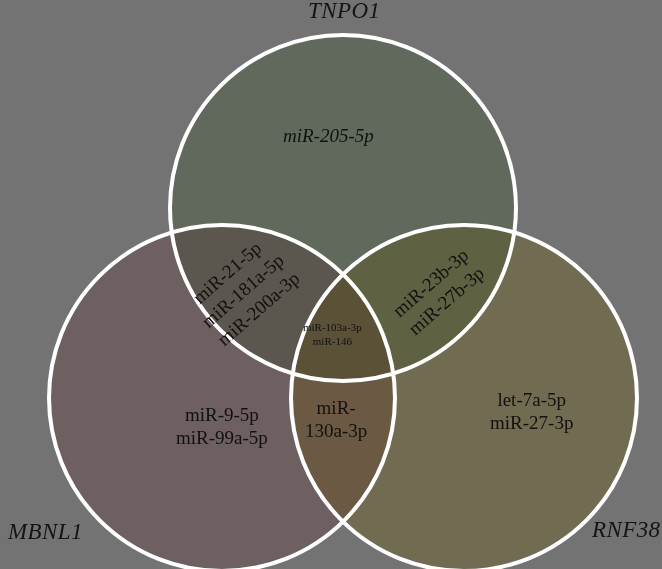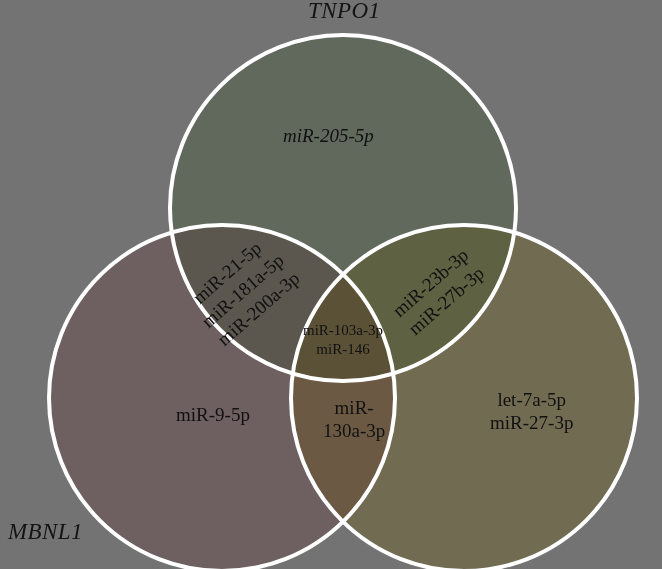--- a/index.html
+++ b/index.html
@@ -79,27 +79,27 @@
     transform: rotate(-41deg);
     line-height: 1.25;
   }
   #region-tnpo1-rnf38 {
     left: 392px;
     top: 268px;
     transform: rotate(-41deg);
     line-height: 1.25;
   }
   #region-mbnl1-rnf38 {
-    left: 323px;
+    left: 305px;
     top: 396px;
   }
   #region-center {
     left: 303px;
     top: 321px;
-    font-size: 15px;
+    font-size: 11px;
     line-height: 1.24;
   }
 </style>
 </head>
 <body>
 
 <div id="venn-root" style="width: 662px; height: 569px; background: #737373;">
 
   <svg id="venn-svg" viewBox="0 0 662 569">
     <g style="mix-blend-mode: multiply;">
@@ -109,27 +109,29 @@
     </g>
     <g fill="none" stroke="#ffffff" stroke-width="4">
       <circle cx="343" cy="208" r="173" stroke="#ffffff" stroke-width="4"></circle>
       <circle cx="222" cy="398" r="173" stroke="#ffffff" stroke-width="4"></circle>
       <circle cx="464" cy="398" r="173" stroke="#ffffff" stroke-width="4"></circle>
     </g>
   </svg>
 
   <div class="set-label" id="label-tnpo1">TNPO1</div>
   <div class="set-label" id="label-mbnl1">MBNL1</div>
+  <div class="set-label" id="label-rnf38">RNF38</div>
 
   <div class="region-label" id="region-tnpo1-only">
     <span class="line">miR-205-5p</span>
   </div>
 
   <div class="region-label" id="region-mbnl1-only">
     <span class="line">miR-9-5p</span>
+    <span class="line">miR-99a-5p</span>
   </div>
 
   <div class="region-label" id="region-rnf38-only">
     <span class="line">let-7a-5p</span>
     <span class="line">miR-27-3p</span>
   </div>
 
   <div class="region-label" id="region-tnpo1-mbnl1" style="transform: rotate(-41deg);">
     <span class="line">miR-21-5p</span>
     <span class="line">miR-181a-5p</span>

